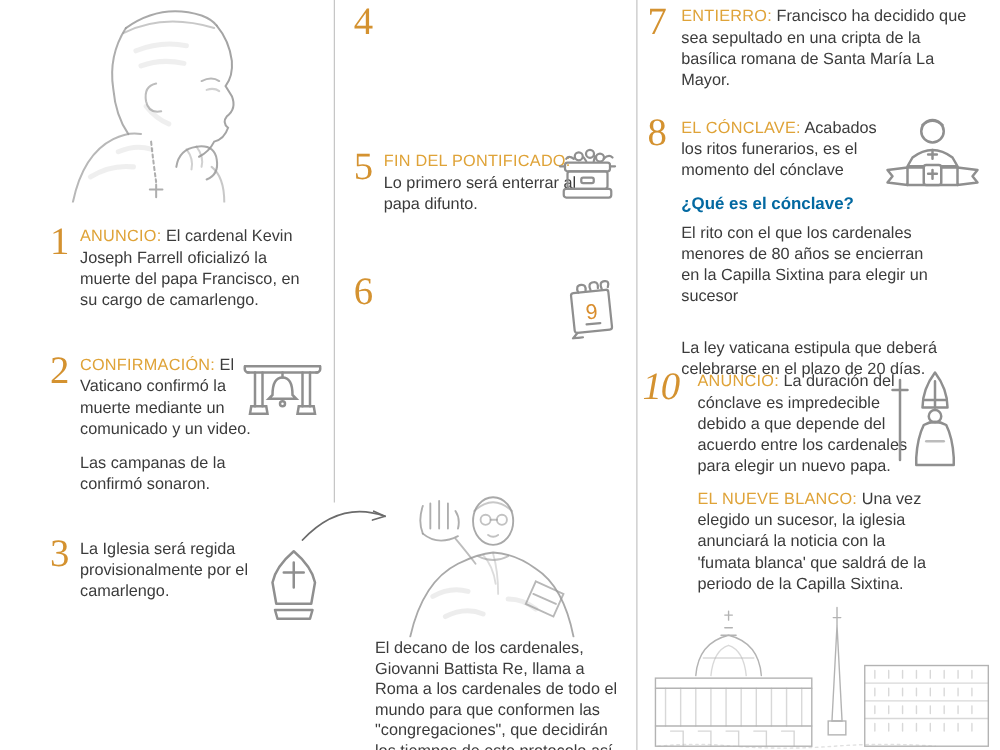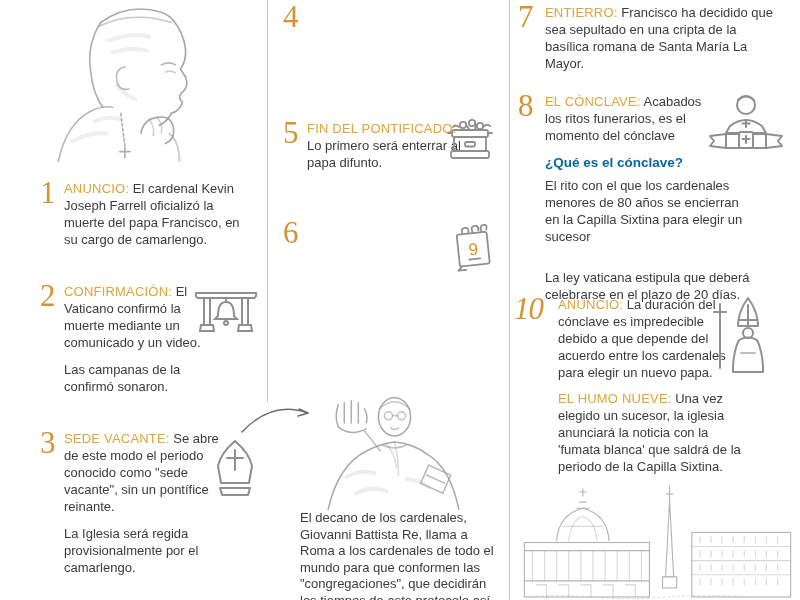--- a/index.html
+++ b/index.html
@@ -72,21 +72,20 @@
       <path d="M7,40 h12 l1,6 H6 Z M45,40 h12 l1,6 h-14 Z"></path>
       <path d="M32,13 v4"></path>
       <path d="M24,31 q0,-14 8,-14 q8,0 8,14 l3,3 H21 Z"></path>
       <circle cx="32" cy="38" r="2"></circle>
     </g>
   </svg>
 
   <div class="step" style="left:40px;top:430px;width:195px">
     <span class="num">3</span>
     <div class="body" style="width:162px">
-      <p><span class="label">SEDE VACANTE:</span> <span>Se abre de este modo el periodo conocido como "sede vacante", sin un pontífice reinante.</span></p>
       <p>La Iglesia será regida provisionalmente por el camarlengo.</p>
     </div>
   </div>
   <svg class="icon" style="left:212px;top:438px;width:46px;height:60px" viewBox="0 0 46 60">
     <g fill="none" stroke="currentColor" stroke-width="2" stroke-linejoin="round" stroke-linecap="round">
       <path d="M23,3 C16,9 8,18 6,28 L9,45 H37 L40,28 C38,18 30,9 23,3 Z"></path>
       <path d="M23,12 V32 M15,20 H31"></path>
       <path d="M8,50 H38 L36,57 H10 Z"></path>
     </g>
   </svg>
@@ -198,21 +197,21 @@
       <path d="M40,2 C34,10 30,20 30,30 H50 C50,20 46,10 40,2 Z"></path>
       <path d="M40,9 V30 M31.5,24 H48.5"></path>
       <circle cx="40" cy="37" r="5"></circle>
       <path d="M31,44 Q26,54 25,70 V76 H55 V70 Q54,54 49,44 Q40,39 31,44 Z"></path>
       <path d="M33,57 h14" opacity=".6"></path>
     </g>
   </svg>
 
   <div class="step" style="left:558px;top:390px;width:200px">
     <div class="body" style="width:192px">
-      <p><span class="label">EL HUMO NUEVE:</span> <span>Una vez elegido un sucesor, la iglesia anunciará la noticia con la 'fumata blanca' que saldrá de la periodo de la Capilla Sixtina.</span></p>
+      <p><span class="label">EL NUEVE BLANCO:</span> <span>Una vez elegido un sucesor, la iglesia anunciará la noticia con la 'fumata blanca' que saldrá de la periodo de la Capilla Sixtina.</span></p>
     </div>
   </div>
 
   <svg class="sketch" style="left:518px;top:484px;width:278px;height:116px" viewBox="0 0 275 115">
     <g fill="none" stroke="currentColor" stroke-width="1.1" stroke-linecap="round" opacity=".75">
       <path d="M38,56 Q40,30 64,24 Q88,30 90,56"></path>
       <path d="M50,56 Q52,36 64,32 Q76,36 78,56" opacity=".5"></path>
       <path d="M58,24 h12 M61,18 h6 M64,12 V5 M61,8 h6"></path>
       <path d="M44,42 h40" opacity=".5"></path>
       <rect x="6" y="58" width="124" height="54"></rect>

